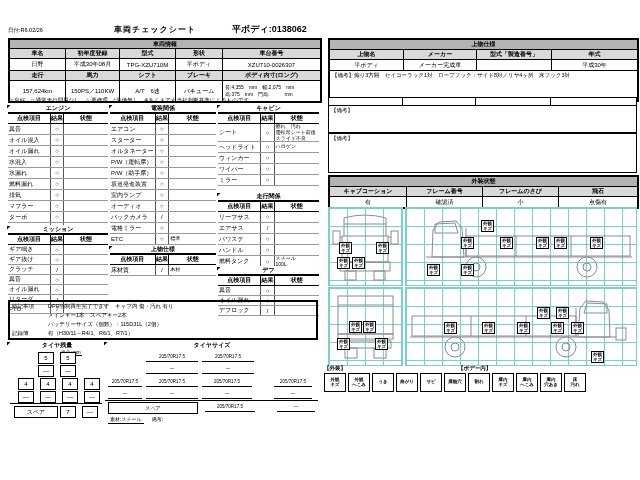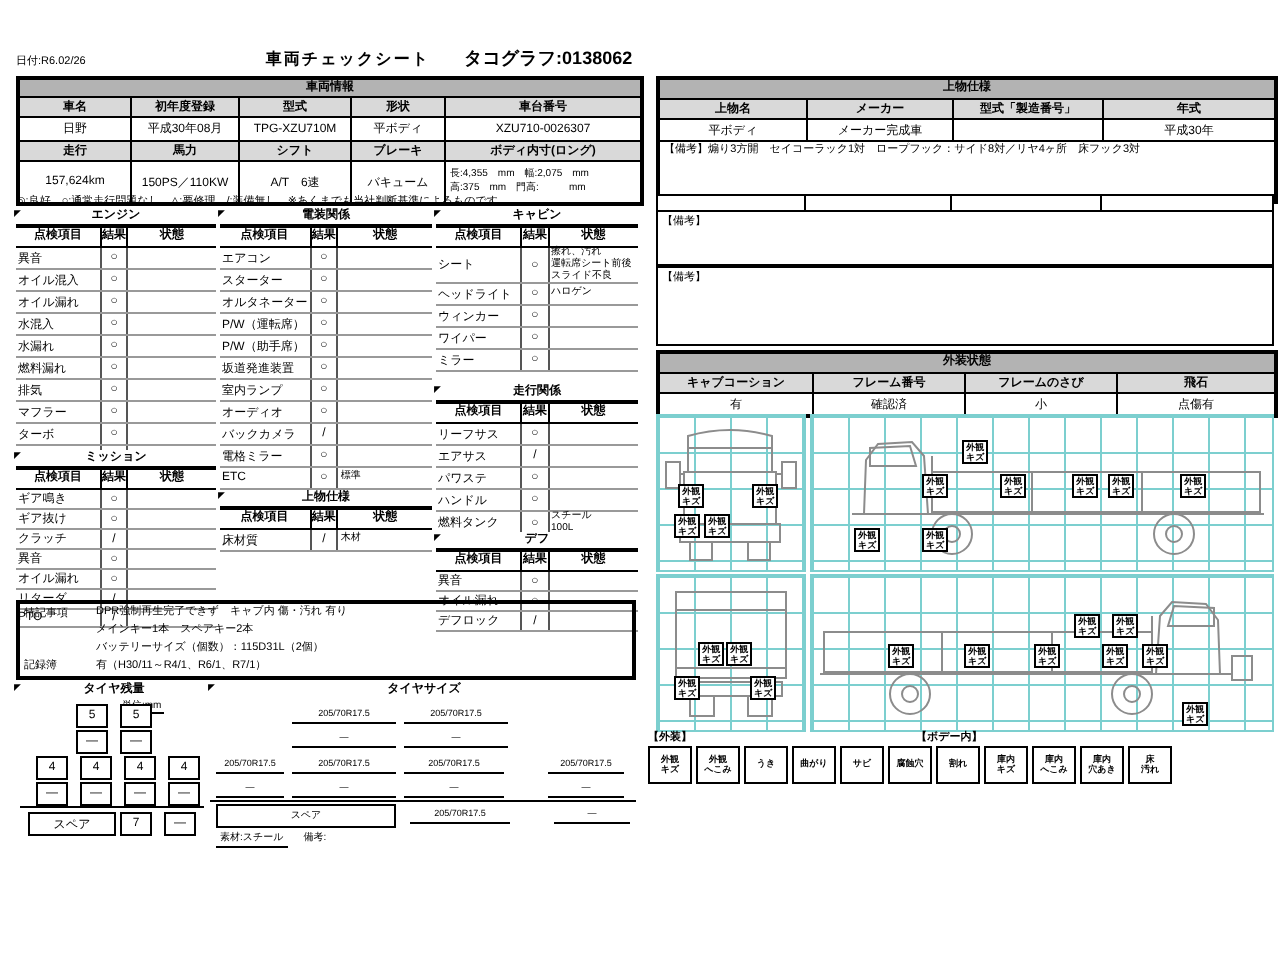--- a/index.html
+++ b/index.html
@@ -2,21 +2,21 @@
 <html><head>
 <meta charset="utf-8">
 <style>
   html,body{margin:0;padding:0;background:#e8e8e8}
   .sheet{position:relative;width:640px;height:480px;background:#fff;margin:0 auto;
          font-family:"Liberation Sans","DejaVu Sans",sans-serif;color:#000;overflow:hidden}
   .abs{position:absolute}
 
   
   #hdate{left:8px;top:27px;font-size:5.5px}
-  #htitle{left:95px;top:24px;width:120px;text-align:right;font-size:8px;font-weight:bold;letter-spacing:1px}
+  #htitle{left:95px;top:24px;width:120px;text-align:center;font-size:8px;font-weight:bold;letter-spacing:1px}
   #hctrl{left:232px;top:23px;font-size:9px;font-weight:bold}
 
   
   #vinfo{left:8px;top:38px;width:310px;border:2px solid #000;background:#fff}
   .vtitle{height:8px;line-height:8px;background:#b3b3b3;text-align:center;font-size:6px;font-weight:bold;border-bottom:1px solid #000}
   .vrow{display:grid;grid-template-columns:55px 54px 56px 47px auto;font-size:6px}
   .vrow>div{border-left:1px solid #000;display:flex;align-items:center;justify-content:center;text-align:center;overflow:hidden}
   .vrow>div:first-child{border-left:none}
   .vhead{background:#d9d9d9;height:9px;font-weight:bold;border-bottom:1px solid #000}
   .vval{height:11px;border-bottom:1px solid #000}
@@ -121,21 +121,21 @@
   .lbox{width:20px;height:17px;border:1px solid #000;display:flex;align-items:center;justify-content:center;
         font-size:4.5px;font-weight:bold;white-space:pre-line;text-align:center;background:#fff;flex:none;line-height:1.1}
 </style>
 </head>
 <body>
 
 <div class="sheet">
 
   <div class="abs" id="hdate">日付:R6.02/26</div>
   <div class="abs" id="htitle">車両チェックシート</div>
-  <div class="abs" id="hctrl">タコグラフ:0138062</div>
+  <div class="abs" id="hctrl">平ボディ:0138062</div>
 
   <div class="abs" id="vinfo">
     <div class="vtitle">車両情報</div>
     <div class="vrow vhead">
 
     <div>車名</div>
         <div>初年度登録</div>
         <div>型式</div>
         <div>形状</div>
         <div>車台番号</div>

